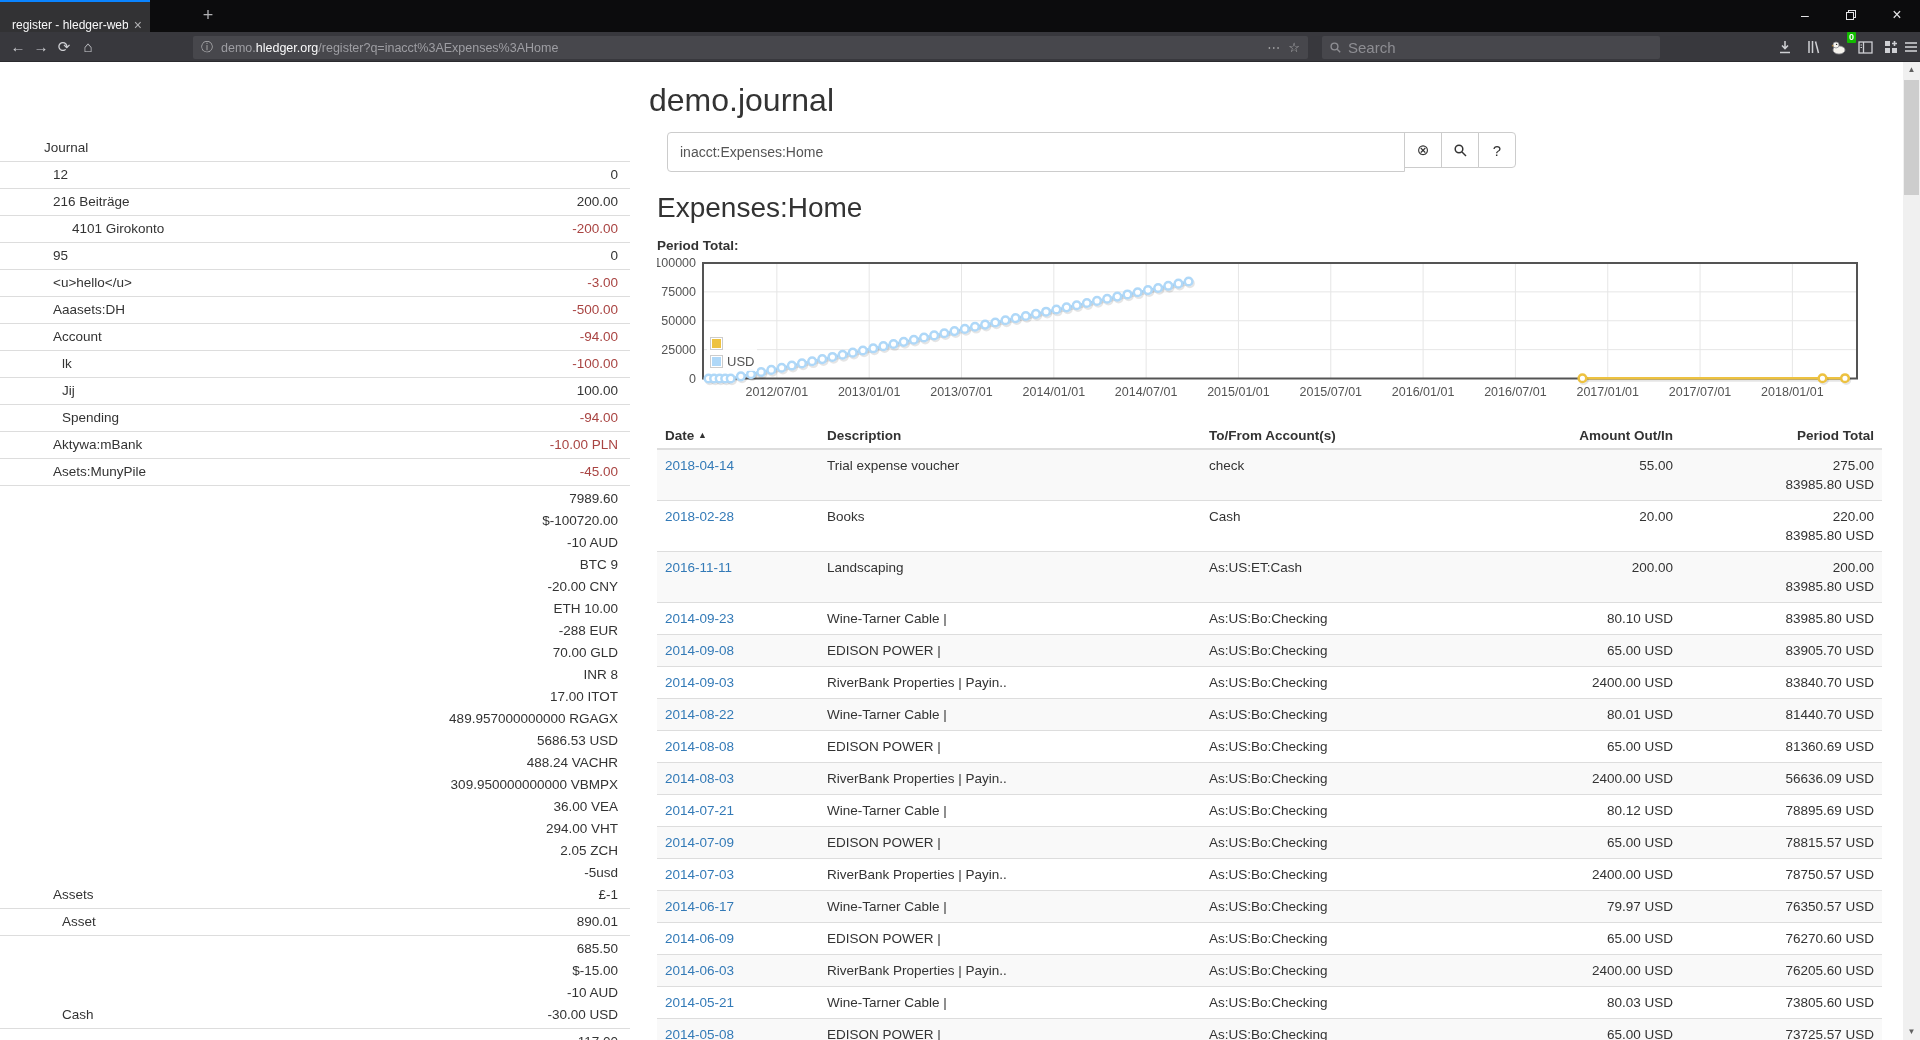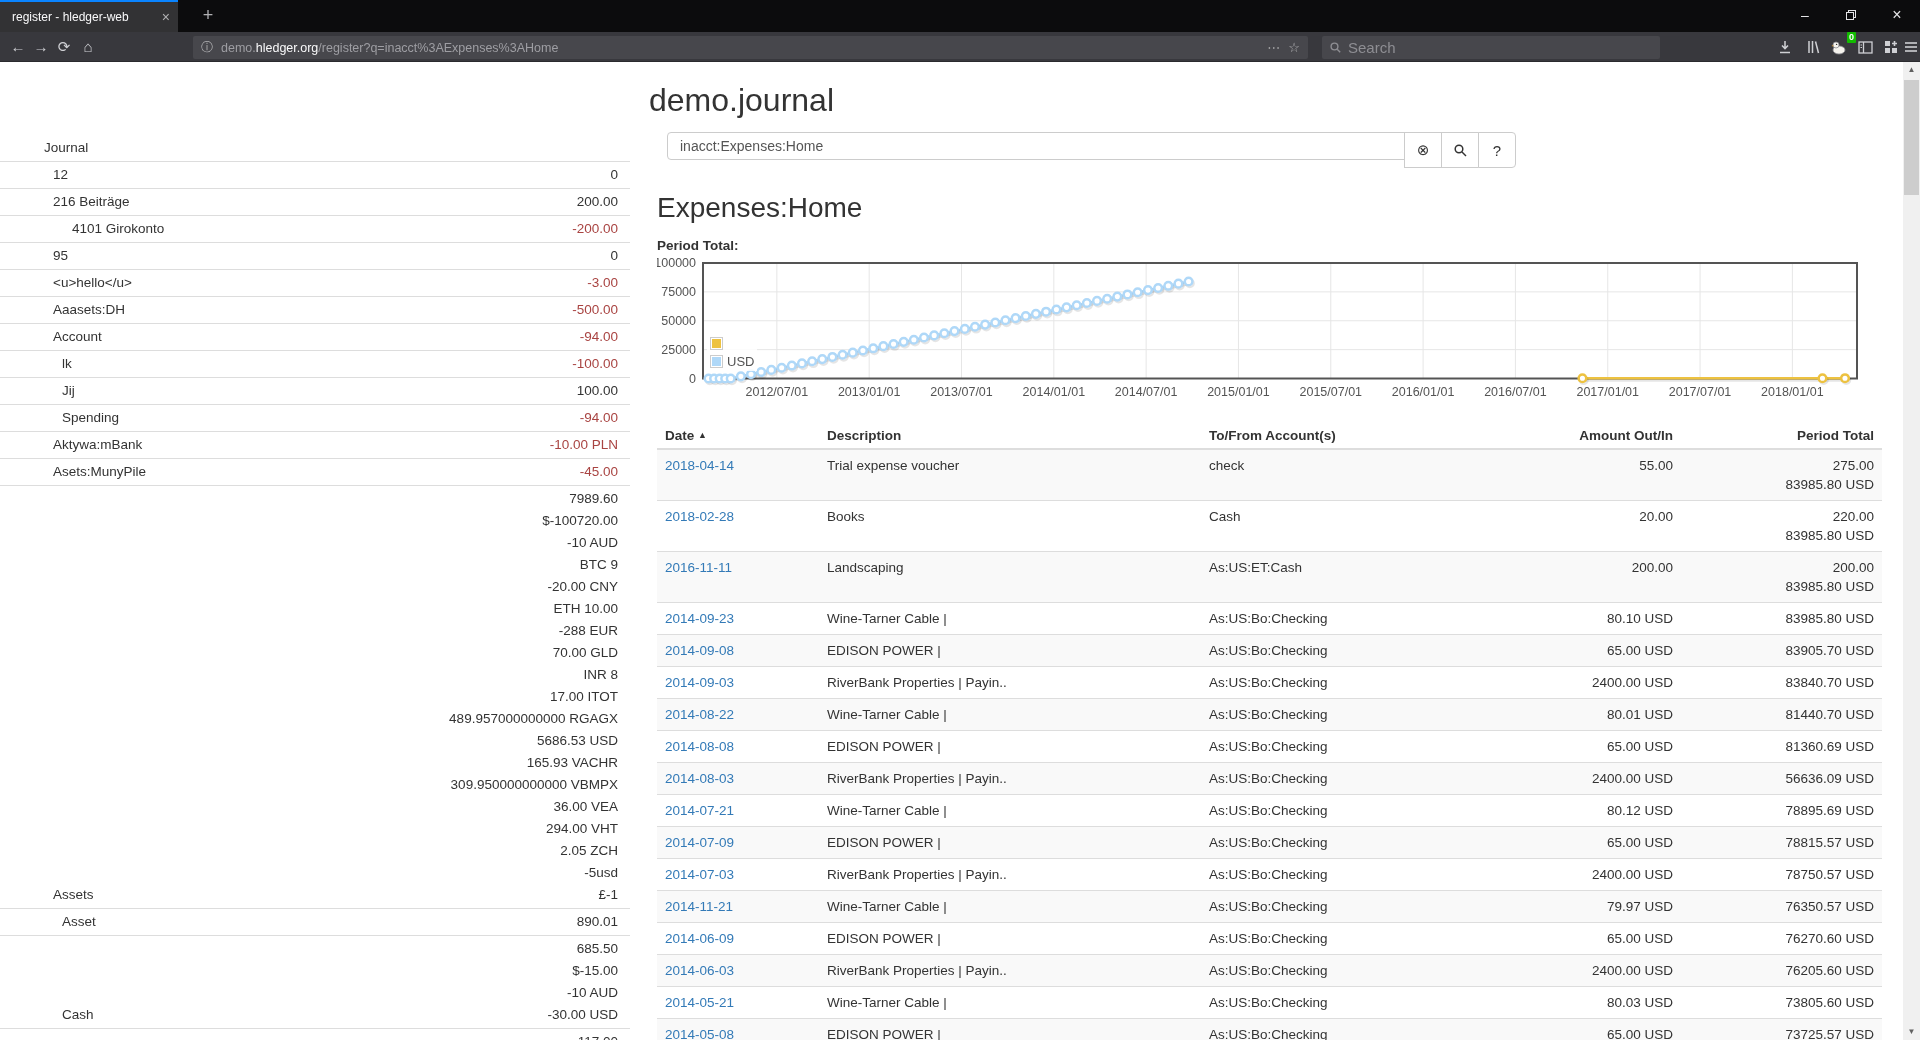--- a/index.html
+++ b/index.html
@@ -1,21 +1,21 @@
 <!DOCTYPE html>
 <html><head>
 <meta charset="utf-8">
 <style>
   * { margin:0; padding:0; box-sizing:border-box; }
   html,body { width:1920px; height:1040px; overflow:hidden; background:#fff;
               font-family:"Liberation Sans", sans-serif; }
   
   .tabbar { position:absolute; left:0; top:0; width:1920px; height:32px; background:#0c0c0d; }
-  .tab { position:absolute; left:0; top:0; width:178px; height:32px; background:#323234;
-         border-top:2px solid #0a84ff; display:flex; align-items:flex-start; padding:8px 8px 0 12px; }
+  .tab { position:absolute; left:0; top:0; width:150px; height:32px; background:#323234;
+         border-top:2px solid #0a84ff; display:flex; align-items:flex-end; padding:15px 8px 0 12px; }
   .tab-title { color:#f9f9fa; font-size:12px; flex:1; white-space:nowrap; overflow:hidden; }
   .tab-close { color:#b1b1b3; font-size:14px; line-height:14px; margin-left:6px; cursor:default; }
   .newtab { position:absolute; left:192px; top:0; width:32px; height:32px; color:#b1b1b3;
             font-size:18px; text-align:center; line-height:30px; }
   .winctl { position:absolute; top:0; height:32px; width:46px; color:#e4e4e6; text-align:center;
             line-height:30px; font-size:14px; }
   .toolbar { position:absolute; left:0; top:32px; width:1920px; height:30px; background:#38383d;
              border-bottom:1px solid #2a2a2e; display:block; }
   .navicon { position:absolute; top:3px; width:24px; height:24px; color:#cfd0d4; font-size:15px;
              text-align:center; line-height:24px; }
@@ -47,21 +47,21 @@
   .side-table tr { border-top:1px solid #ddd; }
   .side-table tr:first-child { border-top:none; }
   .side-table td { padding:2px 0; line-height:22px; vertical-align:bottom; }
   .side-name { white-space:nowrap; }
   .side-vals { text-align:right; padding-right:12px !important; }
   .neg { color:#a94442; }
   
   .main { position:absolute; left:657px; top:0; width:1225px; }
   h1.journal { font-size:32px; font-weight:400; color:#333; margin:20px 0 0 -8px; line-height:36px; }
   .searchrow { margin-top:14px; margin-left:10px; display:flex; height:36px; }
-  .q-input { flex:0 0 738px; height:28px; border:1px solid #ccc; border-radius:4px 0 0 4px;
+  .q-input { flex:0 0 738px; height:40px; border:1px solid #ccc; border-radius:4px 0 0 4px;
              padding:0 12px; font-size:14px; color:#555; font-family:"Liberation Sans",sans-serif; }
   .q-btn { height:36px; width:38px; background:#fff; border:1px solid #ccc; margin-left:-1px;
            font-size:15px; color:#333; display:flex; align-items:center; justify-content:center; }
   .q-btn.last { border-radius:0 4px 4px 0; }
   h2.acct-head { font-size:28px; font-weight:400; color:#333; margin-top:24px; line-height:32px; }
   .period-label { margin-top:14px; font-size:13.5px; font-weight:bold; color:#333; }
   .chartbox { position:relative; margin-top:4px; height:150px; }
   .legend { position:absolute; left:50px; top:76px; background:rgba(255,255,255,0.85); padding:1px 3px; }
   .legend-row { display:flex; align-items:center; height:18px; }
   .legend-swatch { width:13px; height:13px; border:1px solid #ccc; background:#fff; margin-right:4px; }
@@ -266,21 +266,21 @@
               <div>-10 AUD</div>
               <div>BTC 9</div>
               <div>-20.00 CNY</div>
               <div>ETH 10.00</div>
               <div>-288 EUR</div>
               <div>70.00 GLD</div>
               <div>INR 8</div>
               <div>17.00 ITOT</div>
               <div>489.957000000000 RGAGX</div>
               <div>5686.53 USD</div>
-              <div>165.93 VACHR</div>
+              <div>488.24 VACHR</div>
               <div>309.950000000000 VBMPX</div>
               <div>36.00 VEA</div>
               <div>294.00 VHT</div>
               <div>2.05 ZCH</div>
               <div>-5usd</div>
               <div>£-1</div>
             </td>
   </tr>
 
   <tr>
@@ -628,21 +628,21 @@
     <td><a class="datelink">2014-07-03</a></td>
     <td>RiverBank Properties | Payin..</td>
     <td>As:US:Bo:Checking</td>
     <td class="num">2400.00 USD</td>
     <td class="num">
               <div>78750.57 USD</div>
             </td>
   </tr>
 
   <tr>
-    <td><a class="datelink">2014-11-21</a></td>
+    <td><a class="datelink">2014-06-17</a></td>
     <td>Wine-Tarner Cable |</td>
     <td>As:US:Bo:Checking</td>
     <td class="num">79.97 USD</td>
     <td class="num">
               <div>76350.57 USD</div>
             </td>
   </tr>
 
   <tr>
     <td><a class="datelink">2014-06-09</a></td>

